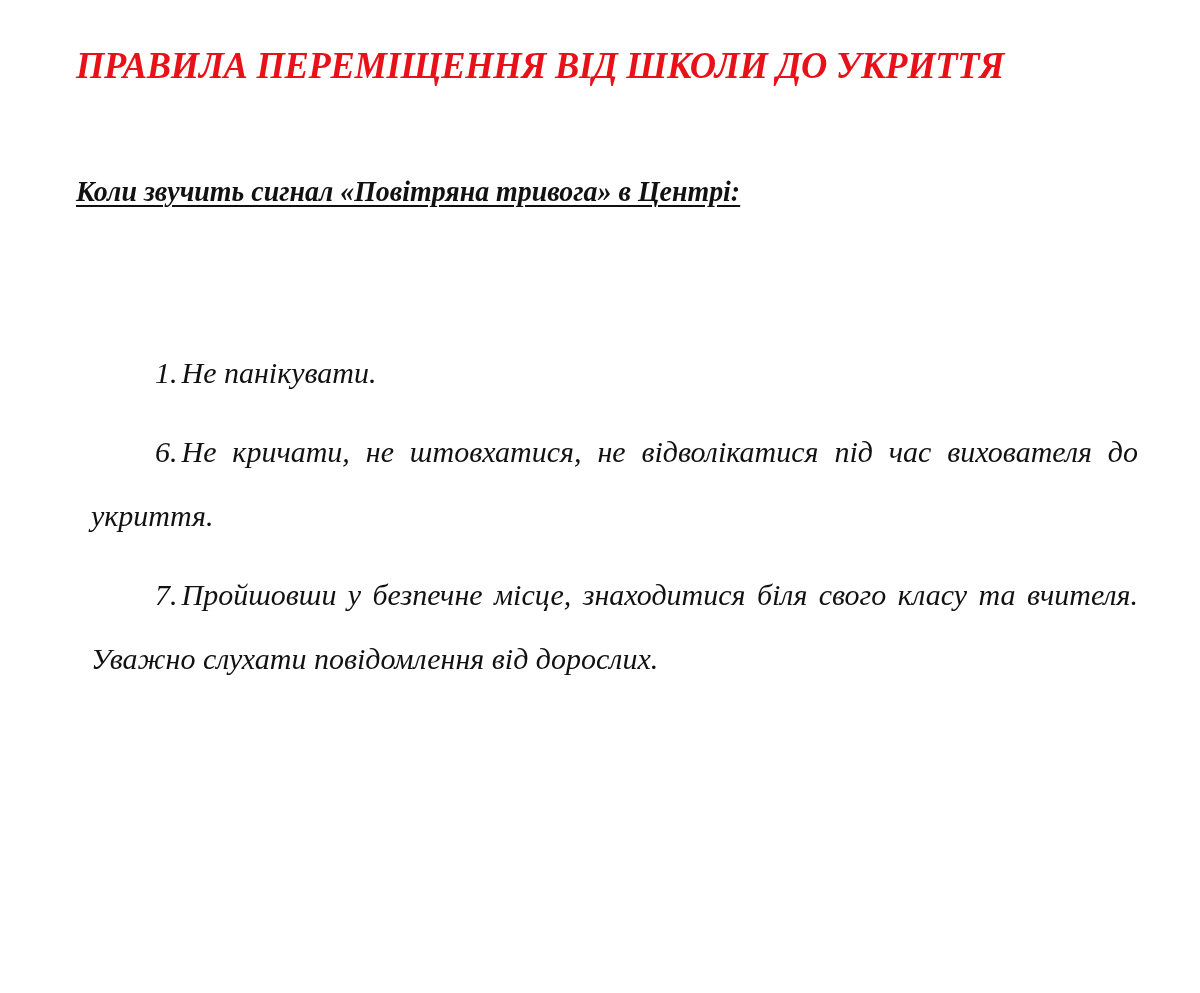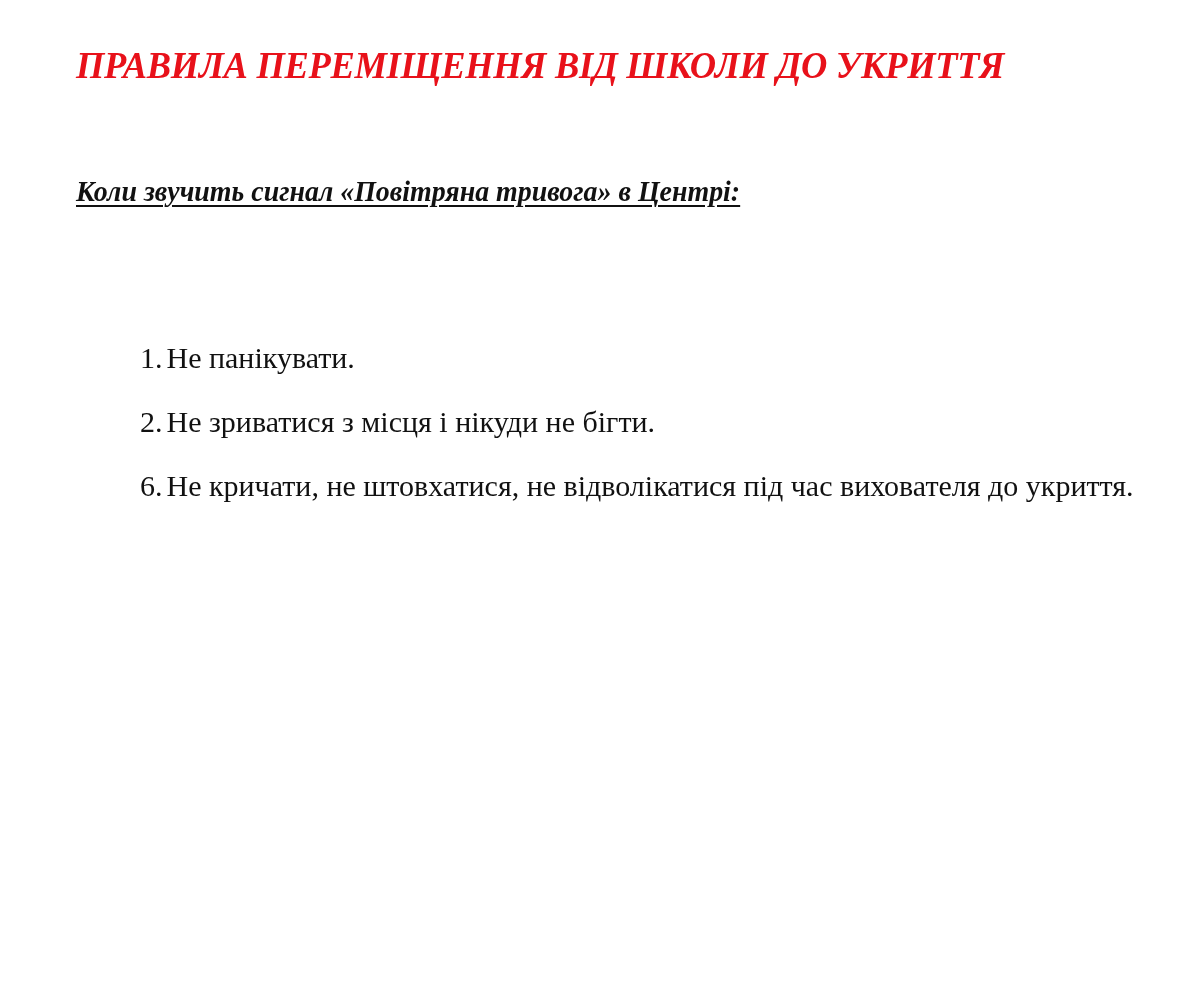--- a/index.html
+++ b/index.html
@@ -7,27 +7,27 @@
          font-family: "Liberation Serif", serif; color: #111; }
   .title { position: absolute; left: 76px; top: 44px; width: 1080px;
            font-size: 37px; font-weight: bold; font-style: italic; color: #e8111a;
            white-space: nowrap; letter-spacing: -0.3px; transform: scaleX(0.985); transform-origin: left; }
   .subtitle { position: absolute; left: 76px; top: 174px;
               font-size: 30px; font-weight: bold; font-style: italic; text-decoration: underline;
               text-decoration-thickness: 2px; text-underline-offset: 4px; white-space: nowrap;
               transform: scaleX(0.93); transform-origin: left; }
   .list { position: absolute; left: 76px; top: 326px; width: 1077px;
           font-size: 30px; line-height: 64px; }
-  .item { text-align: justify; text-indent: 64px; margin: 0; }
+  .item { text-align: justify; text-indent: 64px; margin: 15px; font-style: italic; }
   .item .num { margin-right: 4px; }
   .item.single { text-align-last: left; }
 </style>
 </head>
 <body>
 
 <div class="title">ПРАВИЛА ПЕРЕМІЩЕННЯ ВІД ШКОЛИ ДО УКРИТТЯ</div>
 <div class="subtitle">Коли звучить сигнал «Повітряна тривога» в Центрі:</div>
 
 <div class="list">
   <p class="item single"><span class="num">1.</span><span>Не панікувати.</span></p>
-  <p class="item single"><span class="num">2.</span><span>Не зриватися з місця і нікуди не бігти.</span></p>
   <p class="item"><span class="num">6.</span><span>Не кричати, не штовхатися, не відволікатися під час вихователя до укриття.</span></p>
+  <p class="item"><span class="num">7.</span><span>Пройшовши у безпечне місце, знаходитися біля свого класу та вчителя. Уважно слухати повідомлення від дорослих.</span></p>
 </div>
 
 </body></html>

